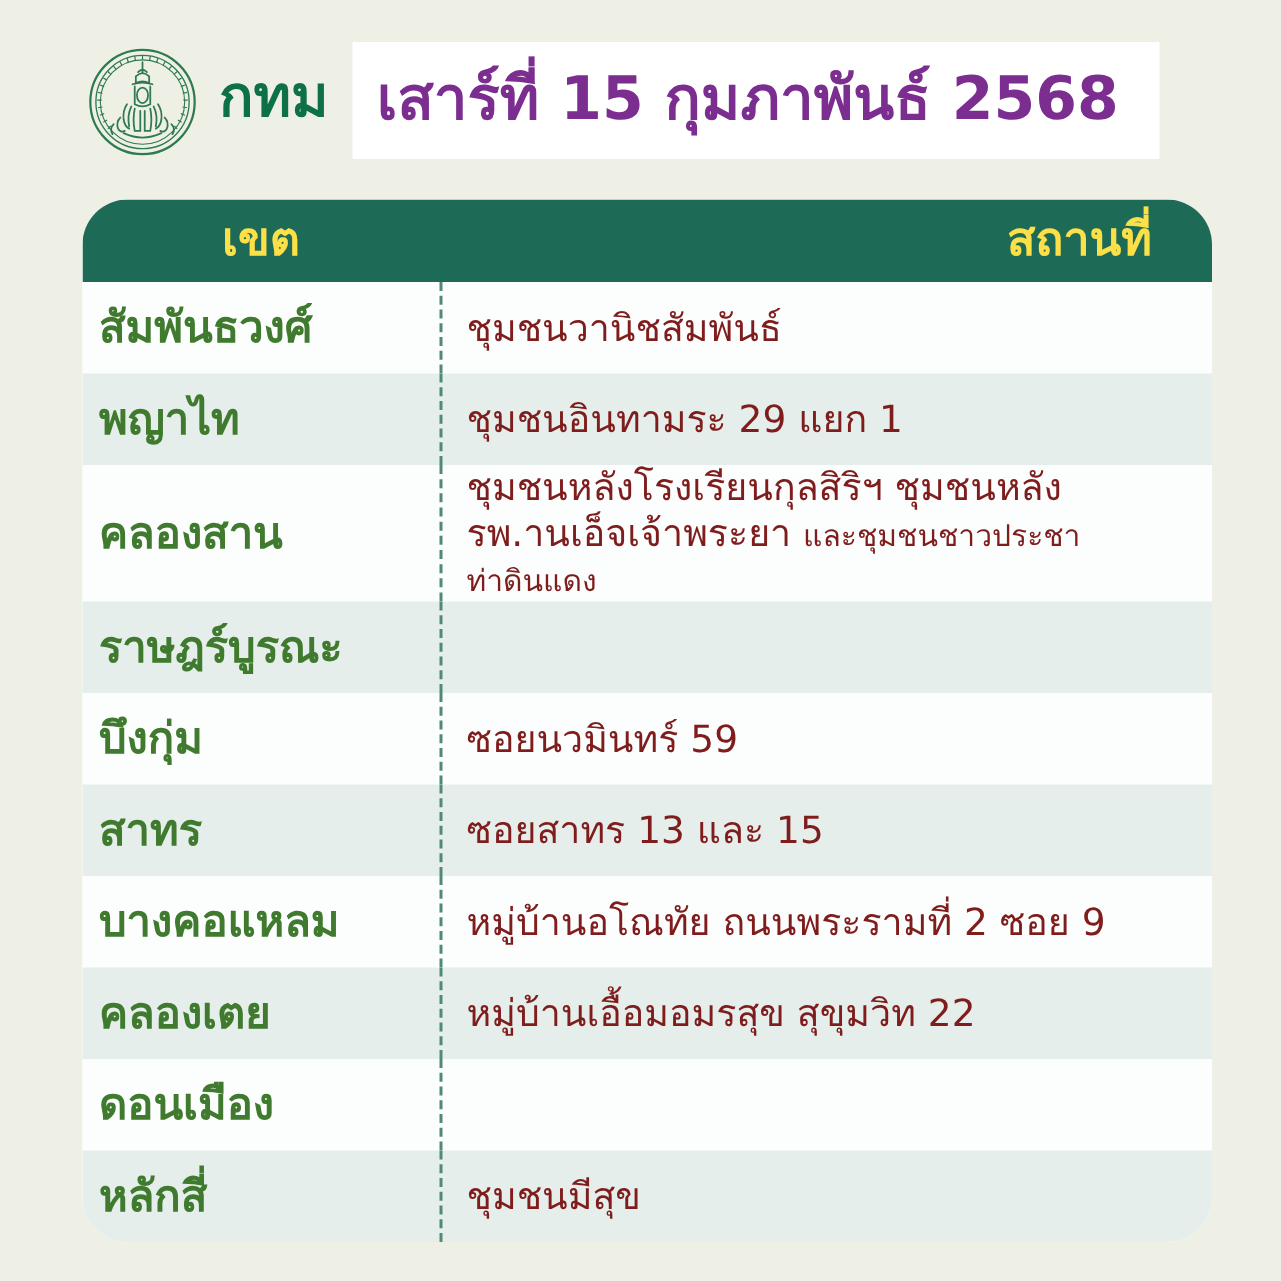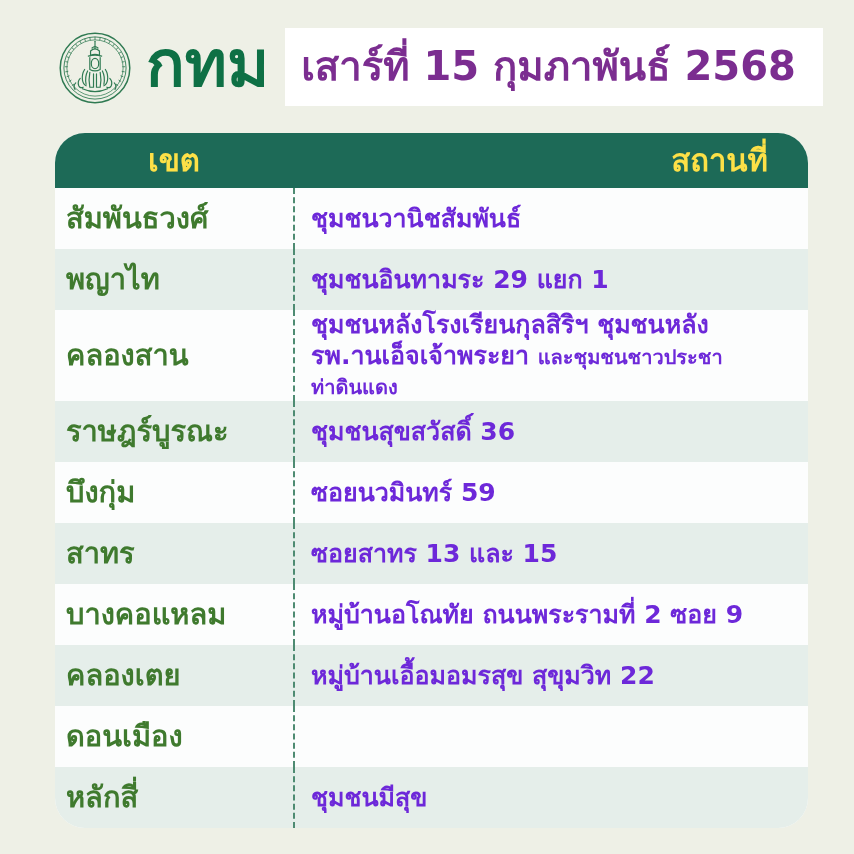--- a/index.html
+++ b/index.html
@@ -33,21 +33,21 @@
     box-sizing: border-box;
   }
   .seal {
     width: 74px;
     height: 74px;
     flex: 0 0 74px;
     margin-top: 2px;
   }
   .brand {
     font-family: "DejaVu Sans", "Liberation Sans", sans-serif;
-    font-size: 64px;
+    font-size: 38px;
     font-weight: bold;
     color: #0e7045;
     letter-spacing: 0px;
     margin-left: 14px;
     line-height: 1;
     padding-bottom: 6px;
     white-space: nowrap;
   }
   .date-box {
     margin-left: 16px;
@@ -109,23 +109,23 @@
   .divider {
     position: absolute;
     left: 238px;
     top: 0;
     bottom: 0;
     width: 0;
     border-left: 2px dashed #4e8b72;
   }
   .cell-place {
     flex: 1 1 auto;
-    color: #6d28d9;
+    color: #7f1d1d;
     font-size: 25px;
-    font-weight: bold;
+    font-weight: normal;
     padding-left: 18px;
     padding-right: 6px;
     box-sizing: border-box;
     line-height: 1.2;
   }
   .place-line2 {
     display: block;
     margin-top: 1px;
   }
   .place-small {
@@ -222,21 +222,20 @@
       <div class="divider"></div>
       <div class="cell-place">
         <span>ชุมชนหลังโรงเรียนกุลสิริฯ ชุมชนหลัง</span>
         <span class="place-line2"><span>รพ.านเอ็จเจ้าพระยา </span><span class="place-small">และชุมชนชาวประชาท่าดินแดง</span></span>
       </div>
     </div>
 
     <div class="row alt">
       <div class="cell-district">ราษฎร์บูรณะ</div>
       <div class="divider"></div>
-      <div class="cell-place">ชุมชนสุขสวัสดิ์ 36</div>
     </div>
 
     <div class="row plain">
       <div class="cell-district">บึงกุ่ม</div>
       <div class="divider"></div>
       <div class="cell-place">ซอยนวมินทร์ 59</div>
     </div>
 
     <div class="row alt">
       <div class="cell-district">สาทร</div>

